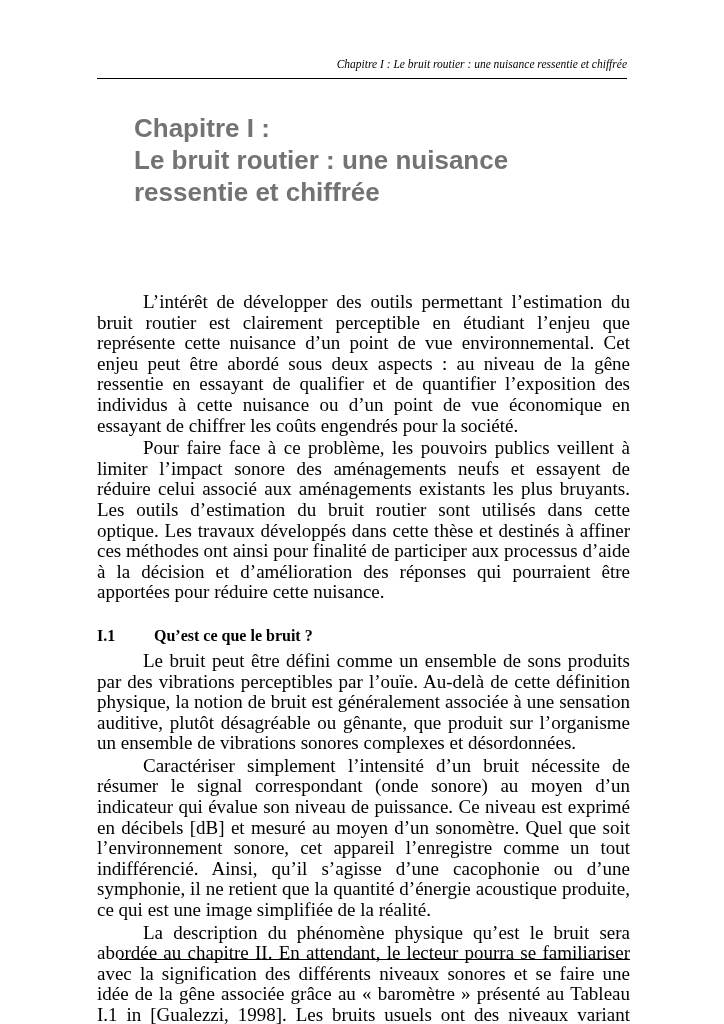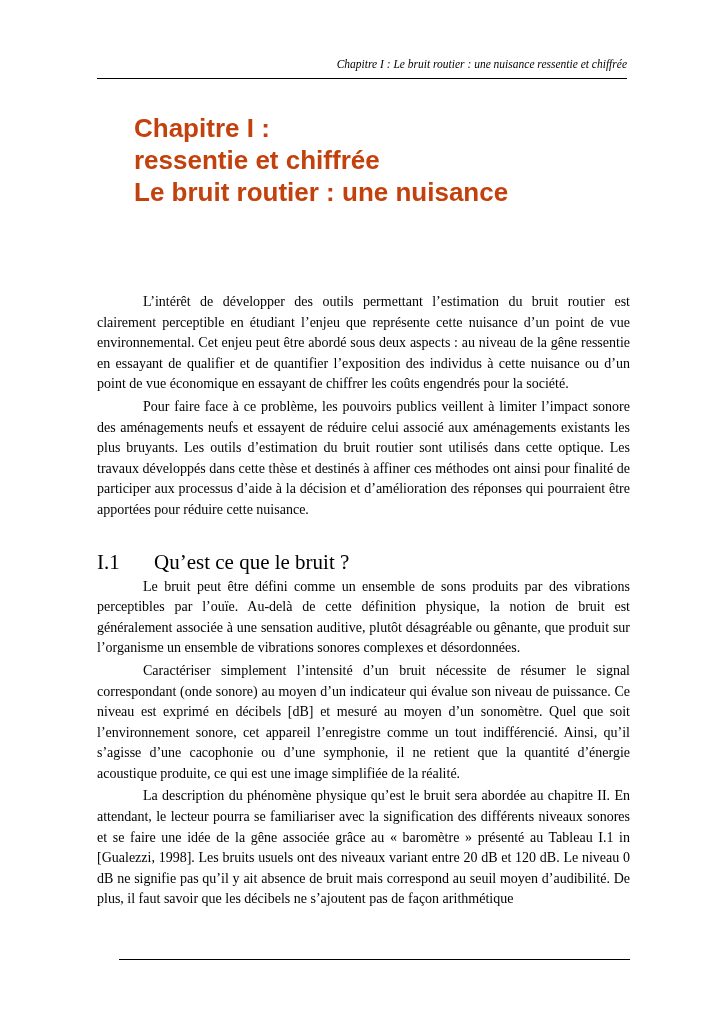--- a/index.html
+++ b/index.html
@@ -43,49 +43,49 @@
   }
   .chapter-title {
     position: absolute;
     top: 112px;
     left: 134px;
     width: 500px;
     font-family: "Liberation Sans", sans-serif;
     font-weight: bold;
     font-size: 26px;
     line-height: 32px;
-    color: #c2410c;
+    color: #737373;
   }
   .chapter-title .line {
     display: block;
     white-space: pre;
   }
   .body-area {
     position: absolute;
     top: 292px;
     left: 97px;
     width: 533px;
   }
   p.para {
     margin: 0 0 0 0;
     text-align: justify;
     text-indent: 46px;
-    font-size: 14px;
+    font-size: 19px;
     line-height: 20.6px;
     font-family: "Liberation Serif", serif;
   }
   p.para + p.para {
     margin-top: 2px;
   }
   .section-head {
-    margin-top: 30px;
+    margin-top: 22px;
     margin-bottom: 4px;
     font-family: "Liberation Serif", serif;
-    font-weight: normal;
-    font-size: 21px;
+    font-weight: bold;
+    font-size: 16px;
     line-height: 22px;
   }
   .section-head .num {
     display: inline-block;
     width: 57px;
   }
   .italic { }
   .footer-rule {
     position: absolute;
     bottom: 64px;
@@ -107,22 +107,22 @@
 </head>
 <body>
 
 <div class="page">
 
   <div class="header">Chapitre I : Le bruit routier : une nuisance ressentie et chiffrée</div>
   <div class="header-rule"></div>
 
   <div class="chapter-title">
     <span class="line">Chapitre I :</span>
+    <span class="line">Le bruit routier : une nuisance</span>
     <span class="line">ressentie et chiffrée</span>
-    <span class="line">Le bruit routier : une nuisance</span>
   </div>
 
   <div class="body-area">
     <p class="para">L’intérêt de développer des outils permettant l’estimation du bruit routier est clairement perceptible en étudiant l’enjeu que représente cette nuisance d’un point de vue environnemental. Cet enjeu peut être abordé sous deux aspects : au niveau de la gêne ressentie en essayant de qualifier et de quantifier l’exposition des individus à cette nuisance ou d’un point de vue économique en essayant de chiffrer les coûts engendrés pour la société.</p>
     <p class="para">Pour faire face à ce problème, les pouvoirs publics veillent à limiter l’impact sonore des aménagements neufs et essayent de réduire celui associé aux aménagements existants les plus bruyants. Les outils d’estimation du bruit routier sont utilisés dans cette optique. Les travaux développés dans cette thèse et destinés à affiner ces méthodes ont ainsi pour finalité de participer aux processus d’aide à la décision et d’amélioration des réponses qui pourraient être apportées pour réduire cette nuisance.</p>
 
     <div class="section-head">
       <span class="num">I.1</span><span>Qu’est ce que le bruit ?</span>
     </div>
 

